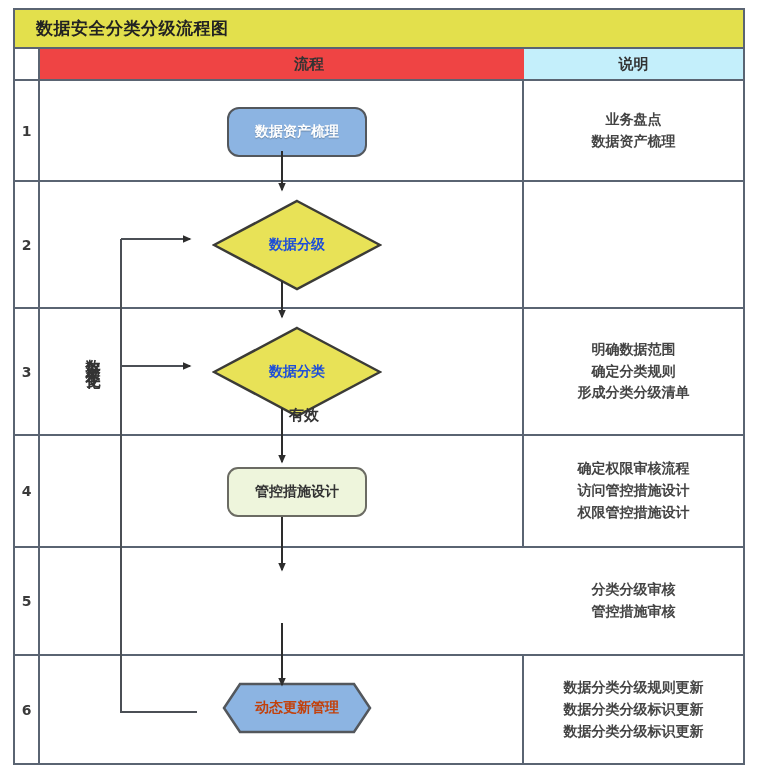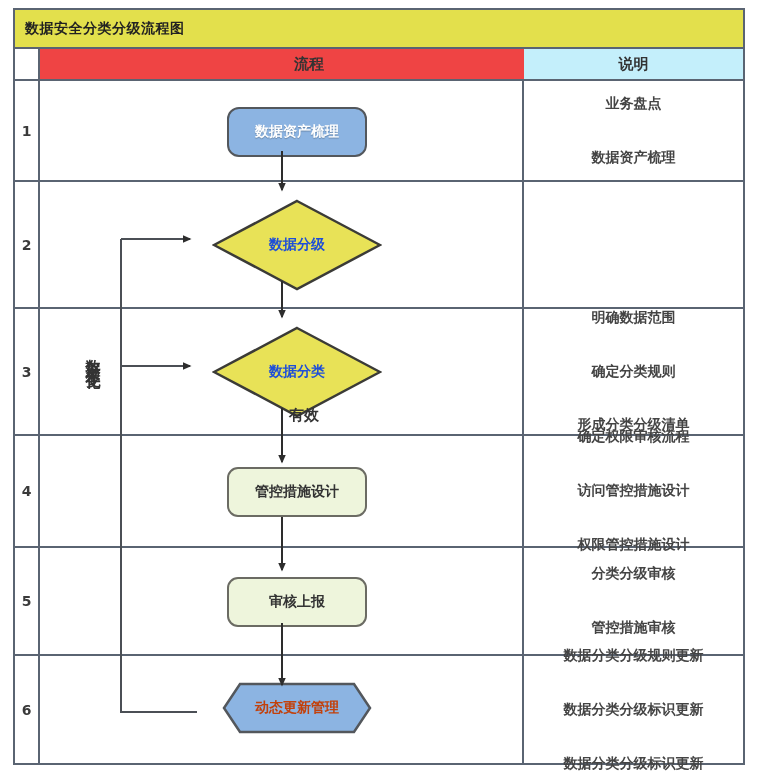--- a/index.html
+++ b/index.html
@@ -34,22 +34,22 @@
     top: 0;
     width: 100%;
     height: 39px;
     background: #e3e04c;
     border-bottom: 2px solid #5a6472;
     box-sizing: border-box;
     display: flex;
     align-items: center;
   }
   .title-text {
-    padding-left: 10px;
-    font-size: 14px;
+    padding-left: 21px;
+    font-size: 17px;
     font-weight: bold;
     color: #222222;
     letter-spacing: 0.5px;
   }
 
   
   .header-row {
     position: absolute;
     left: 0;
     top: 39px;
@@ -152,21 +152,20 @@
     box-sizing: border-box;
     display: flex;
     flex-direction: column;
     align-items: center;
     justify-content: center;
     font-size: 14px;
     font-weight: bold;
     color: #444444;
     line-height: 1.55;
     text-align: center;
-    gap: 32px;
   }
   .desc-line { white-space: nowrap; }
 
   
   .shape {
     position: absolute;
     display: flex;
     align-items: center;
     justify-content: center;
     font-size: 14px;
@@ -327,25 +326,20 @@
         </div>
         <div class="cell-desc">
           <span class="desc-line">确定权限审核流程</span>
           <span class="desc-line">访问管控措施设计</span>
           <span class="desc-line">权限管控措施设计</span>
         </div>
       </div>
 
       <div class="row" style="top:467px;height:108px;">
         <div class="cell-num">5</div>
-        <div class="cell-flow">
-          <div class="shape shape-rect" style="left:187px;top:29px;">
-            <span>审核上报</span>
-          </div>
-        </div>
         <div class="cell-desc">
           <span class="desc-line">分类分级审核</span>
           <span class="desc-line">管控措施审核</span>
         </div>
       </div>
 
       <div class="row last" style="top:575px;height:108px;">
         <div class="cell-num">6</div>
         <div class="cell-flow">
           <div class="hex-wrap" style="left:182px;top:26px;">

